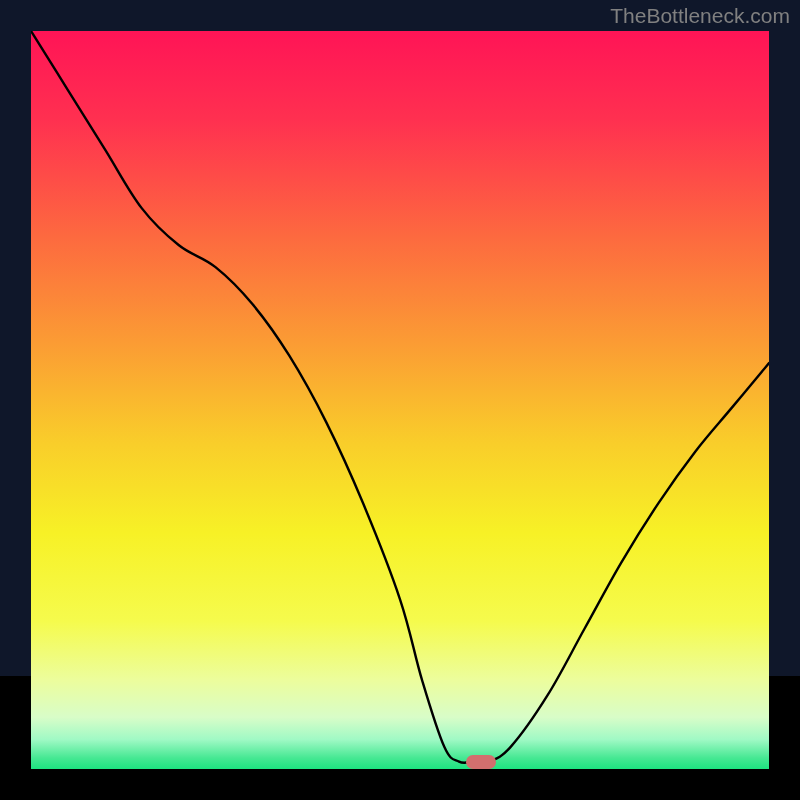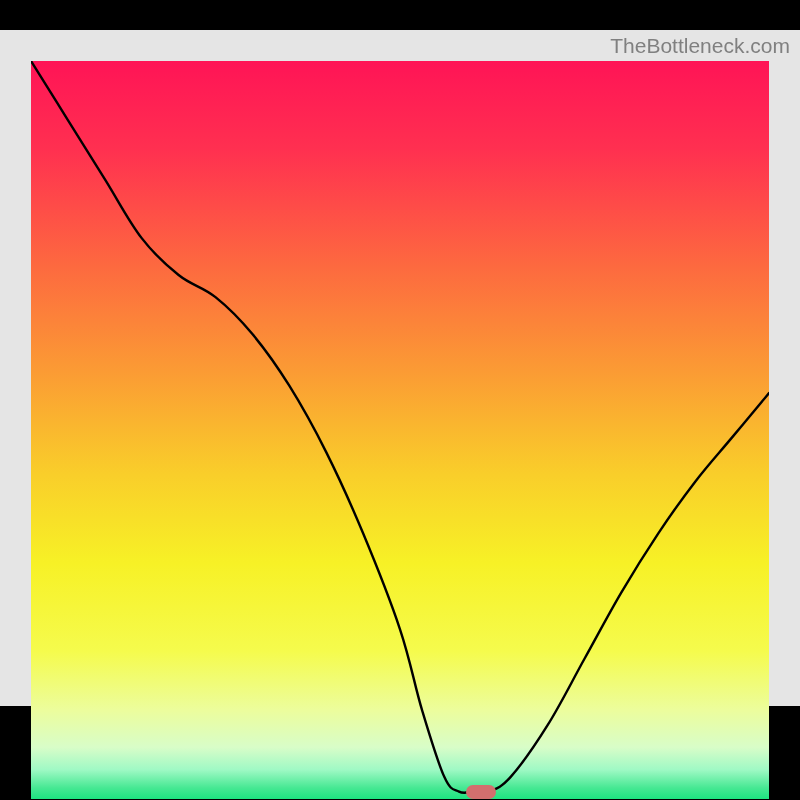--- a/index.html
+++ b/index.html
@@ -8,22 +8,21 @@
     width: 800px;
     height: 800px;
     background: #000;
     overflow: hidden;
     font-family: Arial, Helvetica, sans-serif;
   }
   .wrap {
     position: relative;
     width: 800px;
     height: 676px;
-    background: #e5e5e5;
-    margin-top: 30px;
+    background: #0f172a;
   }
   .plot {
     position: absolute;
     left: 31px;
     top: 31px;
     width: 738px;
     height: 738px;
   }
   .gradient-bg {
     position: absolute;

